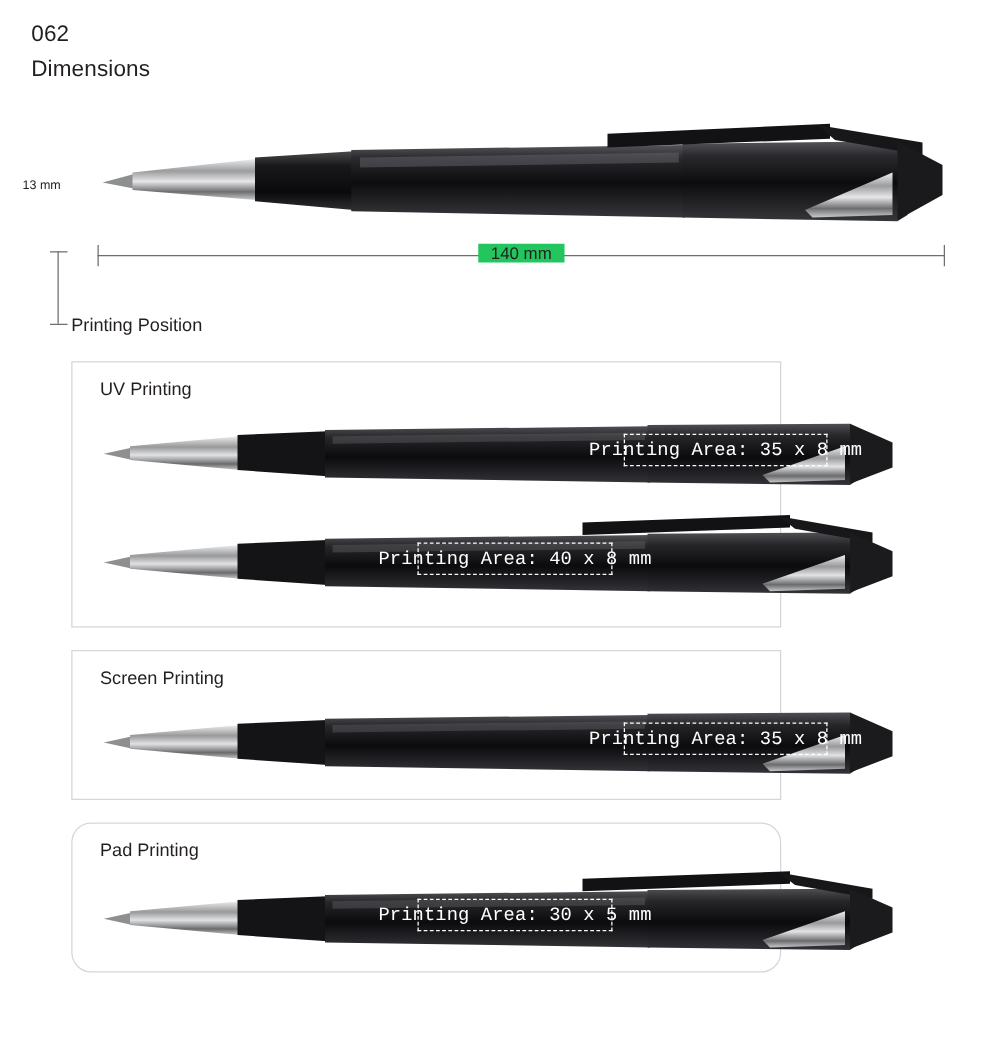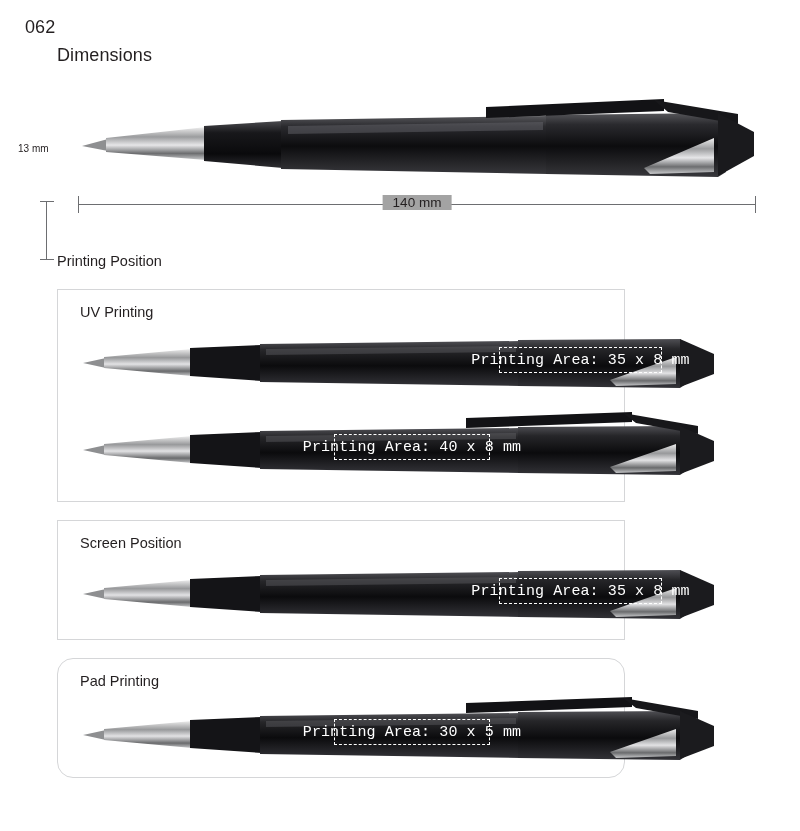--- a/index.html
+++ b/index.html
@@ -22,21 +22,21 @@
   .doc-header {
     position: absolute;
     left: 25px;
     top: 14px;
     font-size: 18px;
     line-height: 1.55;
     color: #231f20;
     letter-spacing: 0.1px;
   }
   .doc-header .code { display: block; }
-  .doc-header .title { display: block; margin-left: 32px; }
+  .doc-header .title { display: block; }
 
   
   .dim-block {
     position: absolute;
     left: 0;
     top: 84px;
     width: 800px;
     height: 140px;
   }
   .height-label {
@@ -87,21 +87,21 @@
     height: 17px;
     background: #6d6e71;
   }
   .h-dim .end.left { left: 0; }
   .h-dim .end.right { right: 0; }
   .h-dim .len-label {
     position: absolute;
     left: 50%;
     top: -9px;
     transform: translateX(-50%);
-    background: #a3a3a3;
+    background: #22c55e;
     padding: 0 10px;
     font-size: 13.5px;
     color: #231f20;
     white-space: nowrap;
   }
 
   
   .section-title {
     position: absolute;
     left: 57px;
@@ -270,21 +270,21 @@
       <path d="M386,8 L552,2 L552,12 L386,18 Z" fill="#121215"></path>
       <path d="M543,3 L618,16 L618,24 L556,13 Z" fill="#17171a"></path>
       <path d="M530,57 L596,34 L596,61 L536,63 Z" fill="url(#gChromeC)"></path>
       <path d="M600,16 L634,31 L634,51 L600,64 Z" fill="#1b1b1e"></path>
       <path d="M186,26 L436,23 L436,29 L186,32 Z" fill="#66666c" opacity="0.4"></path>
     </svg>
     <div class="print-area" style="left:276px; top:144px; width:156px;">Printing Area: 40 x 8 mm</div>
   </div>
 
   <div class="card" id="card-screen">
-    <div class="card-label">Screen Position</div>
+    <div class="card-label">Screen Printing</div>
 
     <svg width="660" height="80" viewBox="0 0 660 80" style="position:absolute; left:22px; top:38px;">
       <defs>
         <linearGradient id="gBodyD" x1="0" y1="0" x2="0" y2="1">
           <stop offset="0%" stop-color="#4f4f54"></stop>
           <stop offset="20%" stop-color="#262629"></stop>
           <stop offset="55%" stop-color="#0b0b0d"></stop>
           <stop offset="100%" stop-color="#333338"></stop>
         </linearGradient>
         <linearGradient id="gChromeD" x1="0" y1="0" x2="0" y2="1">

